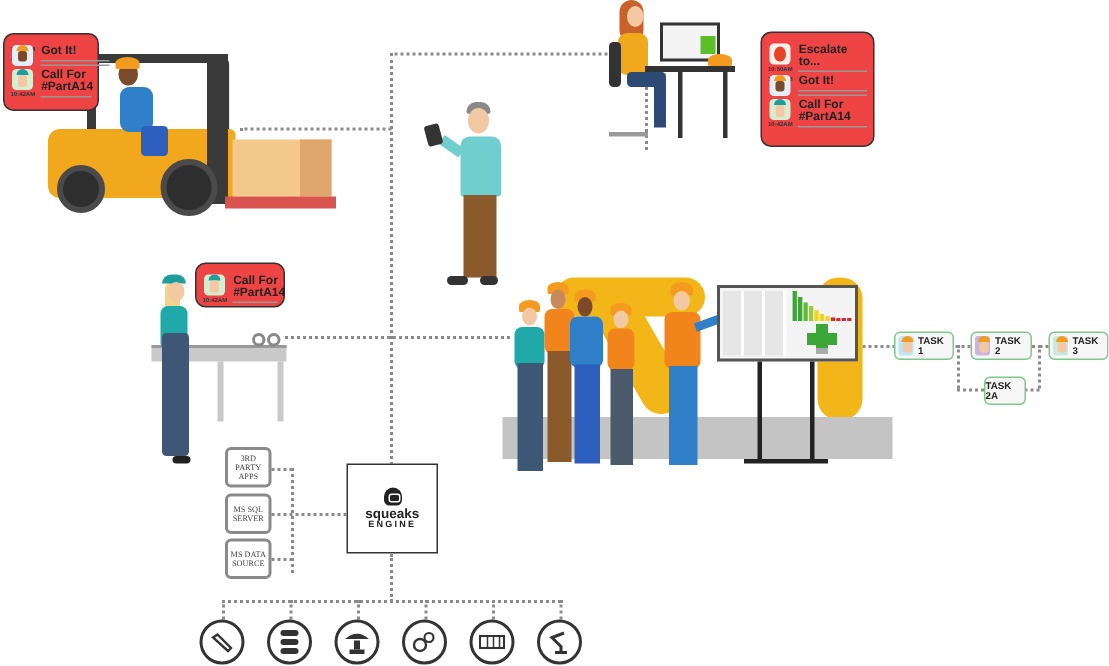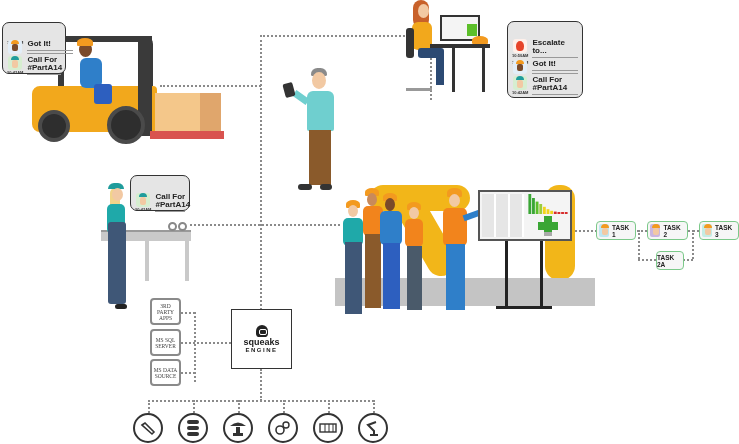--- a/index.html
+++ b/index.html
@@ -2,21 +2,21 @@
 <html><head>
 <meta charset="utf-8">
 <style>
   * { box-sizing: border-box; margin: 0; padding: 0; }
   body { width: 739px; height: 444px; background: #ffffff; position: relative; overflow: hidden; font-family: "Liberation Sans", sans-serif; }
   .abs { position: absolute; }
   .dot-h { position: absolute; height: 0; border-top: 2px dotted #8a8a8a; }
   .dot-v { position: absolute; width: 0; border-left: 2px dotted #8a8a8a; }
 
   
-  .bubble { position: absolute; background: #e5e5e5; border: 1.6px solid #333; border-radius: 7px; padding: 17px 4px; }
+  .bubble { position: absolute; background: #ef4444; border: 1.6px solid #333; border-radius: 7px; padding: 7px 4px; }
   .msg { display: flex; align-items: flex-start; gap: 4px; margin-bottom: 2px; }
   .av-wrap { display: flex; flex-direction: column; align-items: center; width: 22px; }
   .av { width: 14px; height: 14px; border-radius: 3px; position: relative; overflow: hidden; }
   .av.worker { background: #e3eef8; }
   .av.worker::before { content: ""; position: absolute; left: 3px; top: 0; width: 8px; height: 4px; background: #f39a1f; border-radius: 4px 4px 0 0; }
   .av.worker::after { content: ""; position: absolute; left: 4px; top: 4px; width: 6px; height: 7px; background: #7a4a2a; border-radius: 2px; }
   .av.woman { background: #d6eed0; }
   .av.woman::before { content: ""; position: absolute; left: 3px; top: 0; width: 8px; height: 4px; background: #1f9c9c; border-radius: 4px 4px 0 0; }
   .av.woman::after { content: ""; position: absolute; left: 4px; top: 4px; width: 6px; height: 8px; background: #f2c9a3; border-radius: 2px; }
   .av.fire { background: #fff0ea; }

